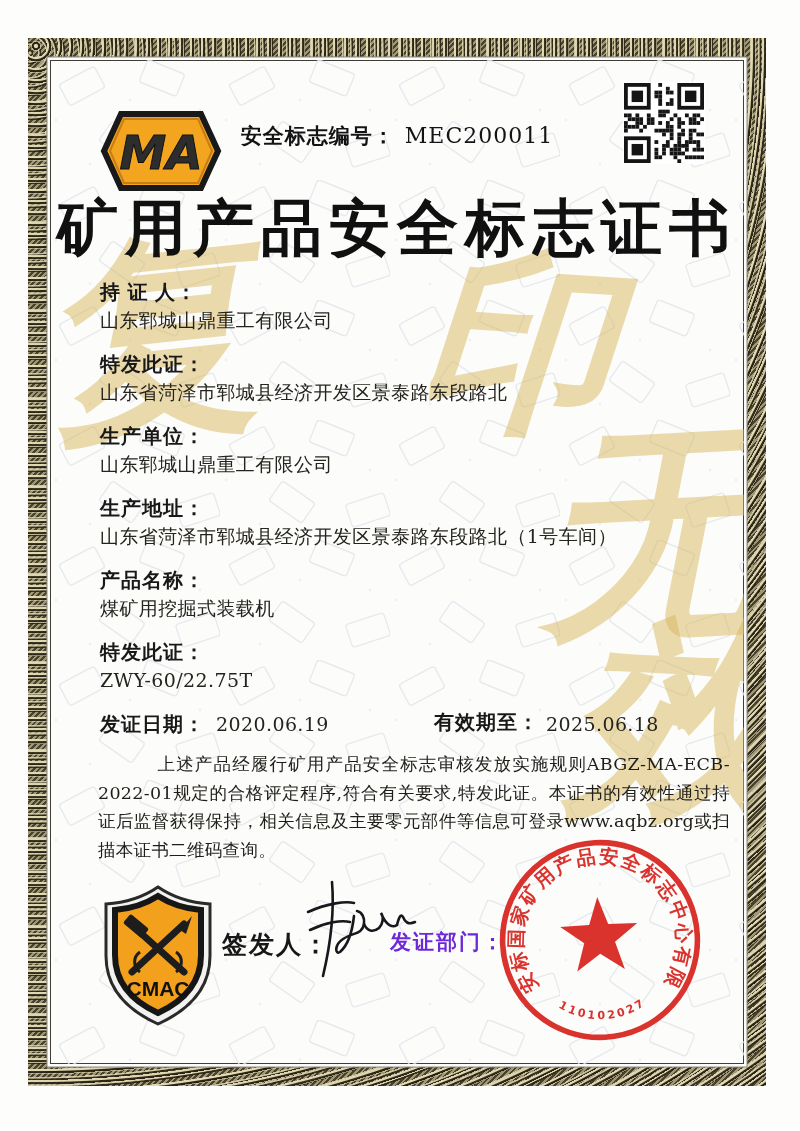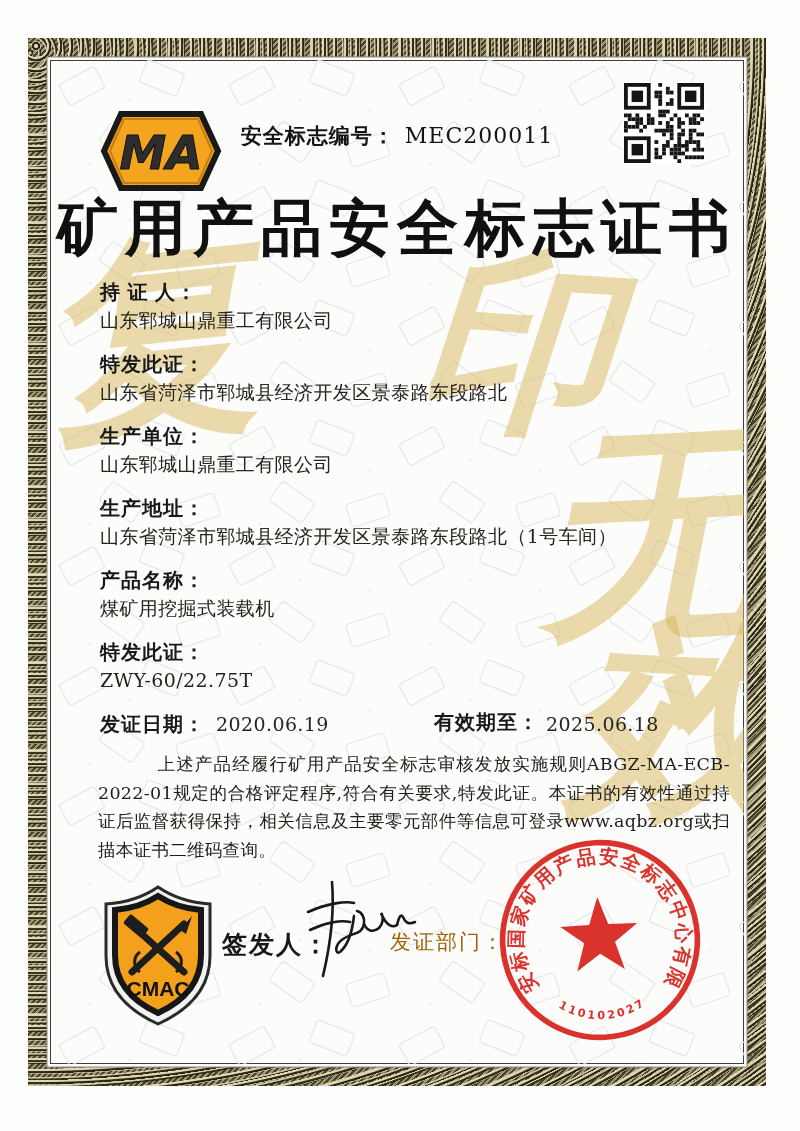--- a/index.html
+++ b/index.html
@@ -50,21 +50,21 @@
   .daterow .f-label{min-width:116px;}
   .daterow .p2 .f-label{min-width:112px;font-family:Liberation Mono, monospace;}
 
   .statement{position:absolute;left:48px;top:690px;width:632px;
     font-family:"DejaVu Serif",serif;font-size:17.5px;line-height:1.64;color:#1f1d18;
     text-indent:3.4em;letter-spacing:.3px;text-align:justify;}
 
   .cmac-logo{position:absolute;left:46px;top:824px;}
   .signer{position:absolute;left:164px;top:868px;font-size:25px;font-weight:bold;color:#171717;letter-spacing:2px;margin-left:8px;}
   .signature{position:absolute;left:246px;top:812px;}
-  .dept{position:absolute;left:340px;top:868px;font-size:21px;font-weight:normal;color:#a16207;letter-spacing:2px;}
+  .dept{position:absolute;left:340px;top:868px;font-size:21px;font-weight:bold;color:#6d28d9;letter-spacing:2px;}
   .stamp{position:absolute;left:446px;top:776px;opacity:.93;transform:rotate(-3deg);}
 </style>
 </head>
 <body>
 
 <div class="sheet">
   <div class="frame">
     <div class="frame-inner"></div>
   </div>
 

